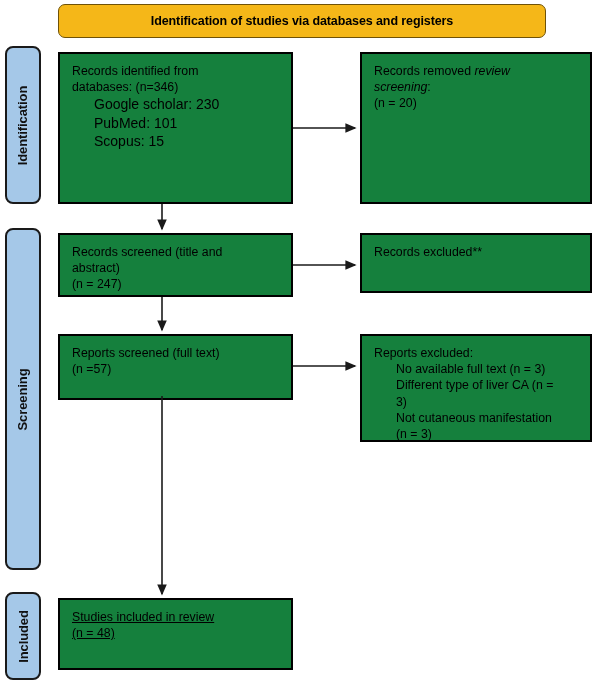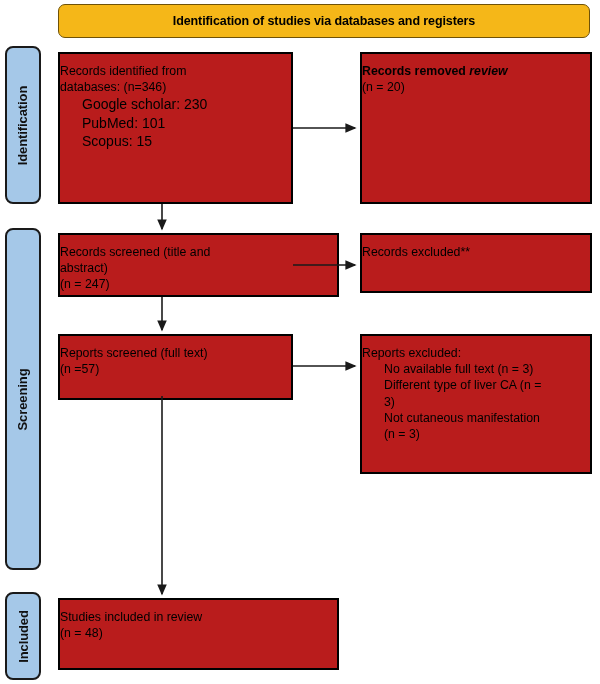--- a/index.html
+++ b/index.html
@@ -22,21 +22,21 @@
     top: 0;
     width: 600px;
     height: 684px;
   }
 
   
   .header-banner {
     position: absolute;
     left: 58px;
     top: 4px;
-    width: 532px;
+    width: 488px;
     height: 34px;
     background: #F5B718;
     border: 1.5px solid #6f5207;
     border-radius: 7px;
     box-sizing: border-box;
     display: flex;
     align-items: center;
     justify-content: center;
   }
   .header-banner .banner-text {
@@ -68,48 +68,47 @@
     color: #111111;
     letter-spacing: -0.1px;
   }
   #phase-identification { top: 46px;  height: 158px; }
   #phase-screening      { top: 228px; height: 342px; }
   #phase-included       { top: 592px; height: 88px;  }
 
   
   .flow-box {
     position: absolute;
-    background: #b91c1c;
+    background: #15803d;
     border: 2px solid #000000;
     box-sizing: border-box;
-    padding: 9px 10px 6px 0;
+    padding: 9px 10px 6px 12px;
   }
   .flow-box .box-text {
     font-size: 12.3px;
     line-height: 1.32;
     color: #000000;
     white-space: pre-wrap;
     display: block;
   }
   .flow-box .box-text.indent {
     padding-left: 22px;
   }
   .box-line-inline {
     font-size: 12.3px;
     line-height: 1.32;
-    font-weight: bold;
   }
 
   #box-records-identified { left: 58px;  top: 52px;  width: 235px; height: 152px; }
   #box-records-removed    { left: 360px; top: 52px;  width: 232px; height: 152px; }
-  #box-records-screened   { left: 58px;  top: 233px; width: 281px; height: 64px;  }
+  #box-records-screened   { left: 58px;  top: 233px; width: 235px; height: 64px;  }
   #box-records-excluded   { left: 360px; top: 233px; width: 232px; height: 60px;  }
   #box-reports-screened   { left: 58px;  top: 334px; width: 235px; height: 66px;  }
-  #box-reports-excluded   { left: 360px; top: 334px; width: 232px; height: 140px; }
-  #box-studies-included   { left: 58px;  top: 598px; width: 281px; height: 72px;  }
+  #box-reports-excluded   { left: 360px; top: 334px; width: 232px; height: 108px; }
+  #box-studies-included   { left: 58px;  top: 598px; width: 235px; height: 72px; text-decoration: underline;  }
 
   
   .sources-list { margin: 0; padding: 0; list-style: none; }
   .sources-list li {
     font-size: 14px;
     line-height: 1.32;
     padding-left: 22px;
   }
 
   
@@ -146,20 +145,21 @@
     <span class="box-text">databases: (n=346)</span>
     <ul class="sources-list">
       <li>Google scholar: 230</li>
       <li>PubMed: 101</li>
       <li>Scopus: 15</li>
     </ul>
   </div>
 
   <div class="flow-box" id="box-records-removed">
     <span class="box-text"><span class="box-line-inline">Records removed </span><span class="box-line-inline" style="font-style:italic">review</span></span>
+    <span class="box-text"><span class="box-line-inline" style="font-style:italic">screening</span><span class="box-line-inline">:</span></span>
     <span class="box-text">(n = 20)</span>
   </div>
 
   <div class="flow-box" id="box-records-screened">
     <span class="box-text">Records screened (title and</span>
     <span class="box-text">abstract)</span>
     <span class="box-text">(n = 247)</span>
   </div>
 
   <div class="flow-box" id="box-records-excluded">

